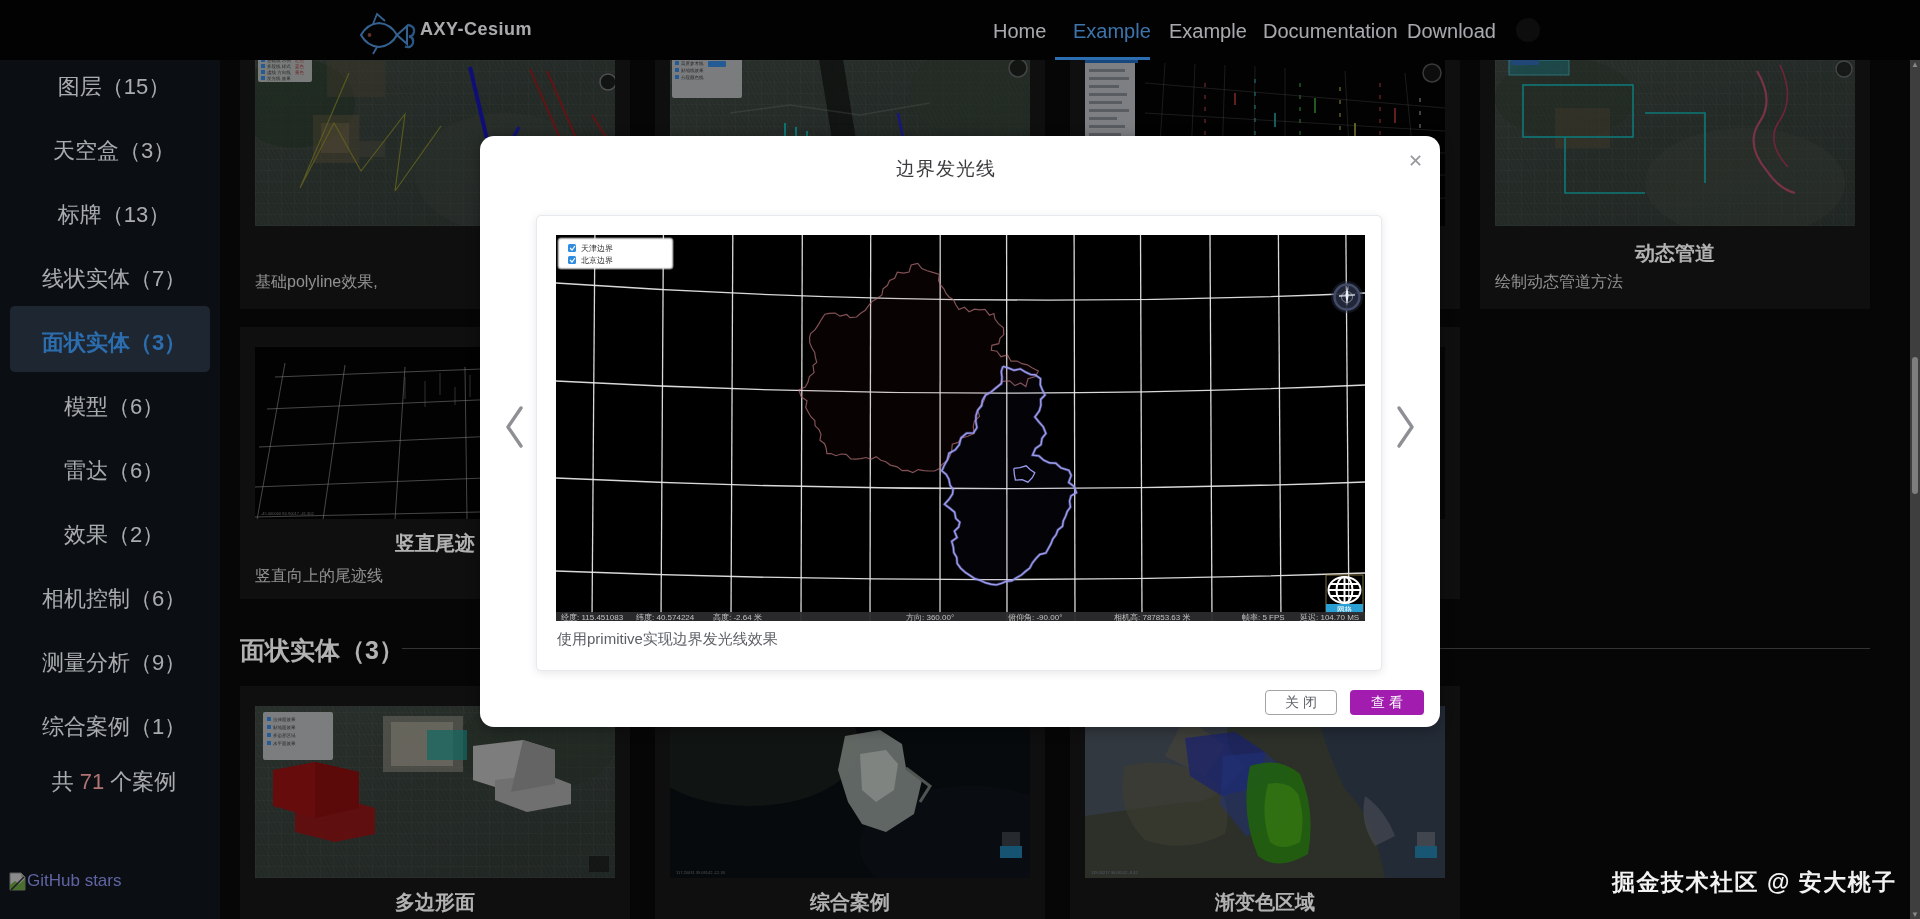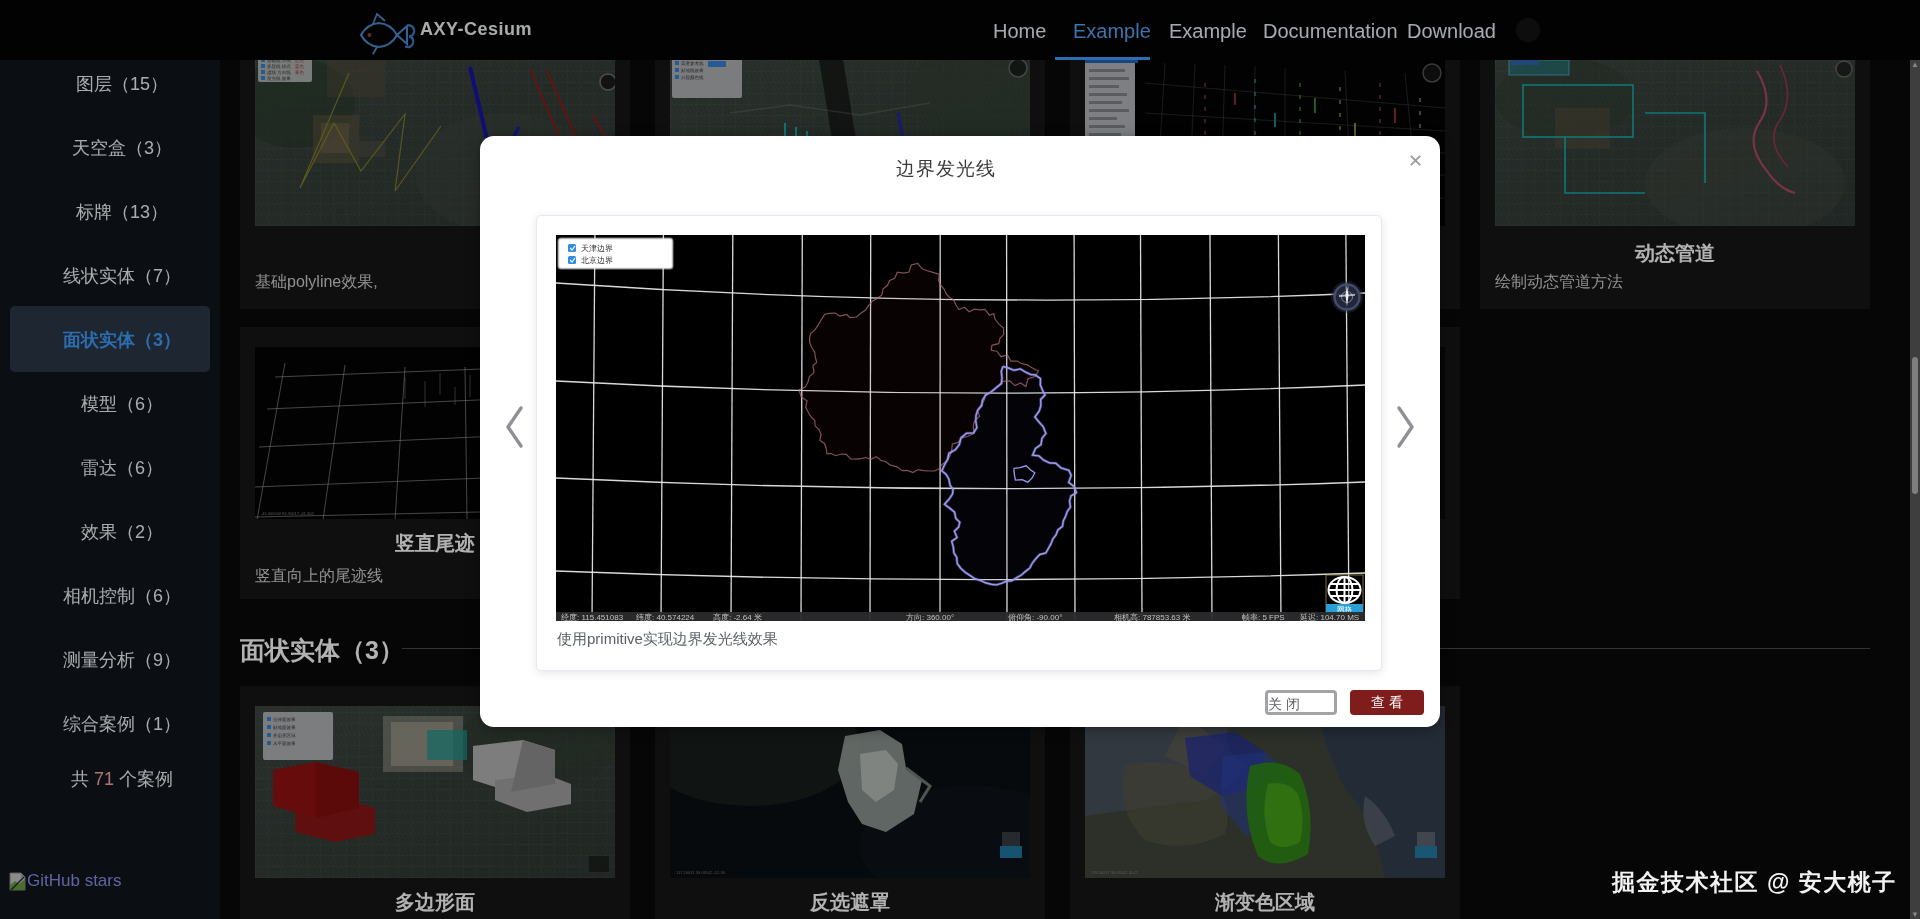--- a/index.html
+++ b/index.html
@@ -8,21 +8,21 @@
 .abs { position:absolute; }
 #stage { position:relative; width:1920px; height:919px; overflow:hidden; }
 
 #navbar { position:absolute; left:0; top:0; width:1920px; height:60px; background:#040404; z-index:5; }
 #logotext { position:absolute; left:420px; top:19px; font-size:18px; font-weight:bold; color:#f2f4f6; letter-spacing:0.5px; }
 .navlink { position:absolute; top:20px; font-size:20px; color:#eef2f8; }
 #nav-example { color:#58a6f5; }
 #nav-underline { position:absolute; left:1055px; top:57px; width:95px; height:3px; background:#409eff; }
 
 #sidebar { position:absolute; left:0; top:60px; width:220px; height:859px; background:#10151c; z-index:2; }
-.sitem { position:absolute; left:12px; width:220px; text-align:center; font-size:18px; color:#f2f5f8; }
+.sitem { position:absolute; left:4px; width:220px; text-align:center; font-size:22px; color:#f2f5f8; }
 #sel-item { position:absolute; left:10px; top:246px; width:200px; height:66px; background:#2b3947; border-radius:5px; }
 .sel-text { color:#3f9dfc !important; font-weight:bold; }
 
 #main { position:absolute; left:220px; top:0; width:1700px; height:919px; z-index:1; }
 .card { position:absolute; background:#161616; width:390px; }
 .cimg { position:absolute; left:15px; width:360px; overflow:hidden; background:#222; }
 .cimg::after { content:""; position:absolute; left:0; top:0; right:0; bottom:0; background:rgba(0,0,0,0.17); }
 .ctitle { position:absolute; left:0; width:390px; text-align:center; font-size:20px; font-weight:bold; color:#ffffff; }
 .cdesc { position:absolute; left:15px; font-size:16px; color:#cfcfcf; }
 .sechead { position:absolute; font-size:25px; font-weight:bold; color:#fff; }
@@ -37,23 +37,23 @@
 #overlay { position:absolute; left:0; top:0; width:1920px; height:919px; background:rgba(0,0,0,0.30); z-index:10; }
 #modal { position:absolute; left:480px; top:136px; width:960px; height:591px; background:#ffffff; border-radius:14px;
   box-shadow:0 2px 14px rgba(0,0,0,0.35); z-index:20; }
 #mtitle { position:absolute; left:0; top:20px; width:932px; text-align:center; font-size:19px; color:#3b3b3d; letter-spacing:1px; z-index:21;}
 #mclose { position:absolute; left:928px; top:14px; font-size:18px; color:#9a9a9e; z-index:21; font-weight:400;}
 #mcard { position:absolute; left:56px; top:79px; width:846px; height:456px; background:#fff; border:1px solid #e6e9ef;
   border-radius:5px; box-shadow:0 2px 10px rgba(0,0,0,0.10); }
 #mapbox { position:absolute; left:19px; top:19px; width:809px; height:386px; background:#000; }
 #mcaption { position:absolute; left:20px; top:414px; font-size:15px; color:#5c6066; }
 .chev { position:absolute; top:268px; z-index:21; }
-#btn-close { position:absolute; left:785px; top:554px; width:72px; height:25px; background:#fff; border:3px solid #a3a3a3;
-  border-radius:4px; font-size:14px; color:#5f6368; line-height:23px; }
-#btn-view { position:absolute; left:870px; top:554px; width:74px; height:25px; background:#7f1d1d;
+#btn-close { position:absolute; left:785px; top:554px; width:72px; height:25px; background:#fff; border:1px solid #a3a3a3;
+  border-radius:4px; font-size:14px; color:#5f6368; text-align:center; line-height:23px; }
+#btn-view { position:absolute; left:870px; top:554px; width:74px; height:25px; background:#a21caf;
   border-radius:4px; font-size:14px; color:#fff; text-align:center; line-height:25px; }
 
 #wmark { position:absolute; left:1612px; top:867px; font-size:23px; font-weight:bold; color:#f2f2f2; z-index:30; letter-spacing:1.5px;}
 #sbtrack { position:absolute; left:1910px; top:60px; width:10px; height:859px; background:#3e3e3e; z-index:40; }
 #sbthumb { position:absolute; left:2px; top:297px; width:6px; height:137px; background:#7e7e7e; border-radius:3px; }
 </style>
 </head>
 <body>
 <div id="stage">
 <div id="main">
@@ -289,21 +289,21 @@
       <path d="M175,30 210,24 232,38 236,62 252,74 244,108 216,126 192,118 178,96 168,64 Z" fill="#b8c2bc" opacity="0.9"></path>
       <path d="M190,48 216,44 228,58 224,84 206,96 192,84 Z" fill="#e2e8e2" opacity="0.92"></path>
       <path d="M236,62 260,80 250,96" fill="none" stroke="#8a948e" stroke-width="3"></path>
       <rect x="330" y="140" width="22" height="12" fill="#2a9fd4" opacity="0.9"></rect>
       <rect x="332" y="126" width="18" height="14" fill="rgba(220,220,220,0.25)"></rect>
       <g fill="#888" font-size="4">
               <text x="6" y="168">117.20031  39.08142  -12.30</text>
             </g>
     </svg>
   </div>
-  <div class="ctitle" style="top:203px">反选遮罩</div>
+  <div class="ctitle" style="top:203px">综合案例</div>
 </div>
 <div class="card" style="left:850px;top:686px;height:233px">
   <div class="cimg" style="top:20px;height:172px;background:#38413a">
     <svg width="360" height="173" viewBox="0 0 360 173">
       <rect width="360" height="173" fill="#4d5348"></rect>
       <path d="M0,0 h150 q-20,40 10,60 q-30,40 -60,36 L0,110 Z" fill="#5a6678" opacity="0.8"></path>
       <path d="M230,0 h130 v173 h-60 q-10,-60 -40,-90 q-20,-40 -30,-83 Z" fill="#3d4a60" opacity="0.9"></path>
       <path d="M40,60 q40,-10 80,8 q30,24 20,60 q-40,20 -80,6 q-30,-30 -20,-74" fill="#6a6a52" opacity="0.7"></path>
       <path d="M100,10 140,40 120,70 80,50 Z" fill="#7a7560" opacity="0.6"></path>
       <path d="M100,32 150,26 180,46 177,80 137,90 105,70 Z" fill="#2838c8" opacity="0.66"></path>

